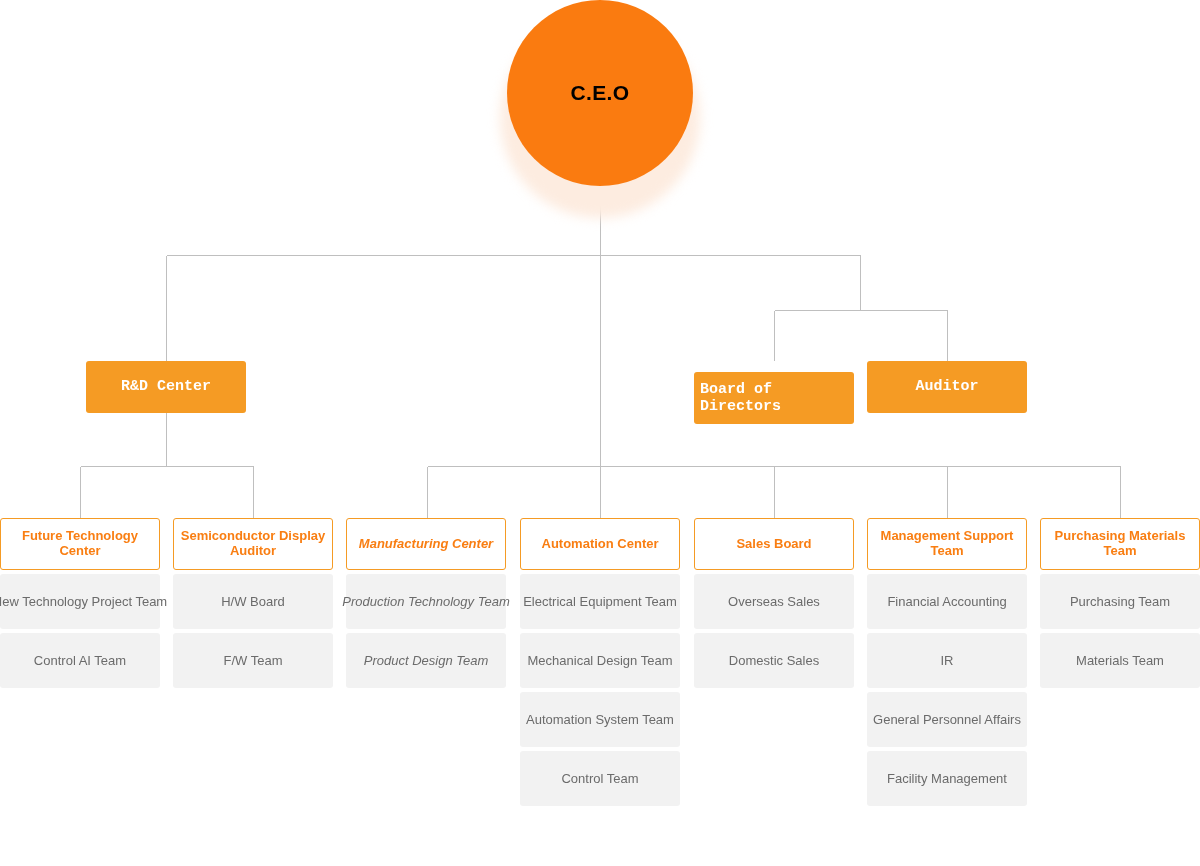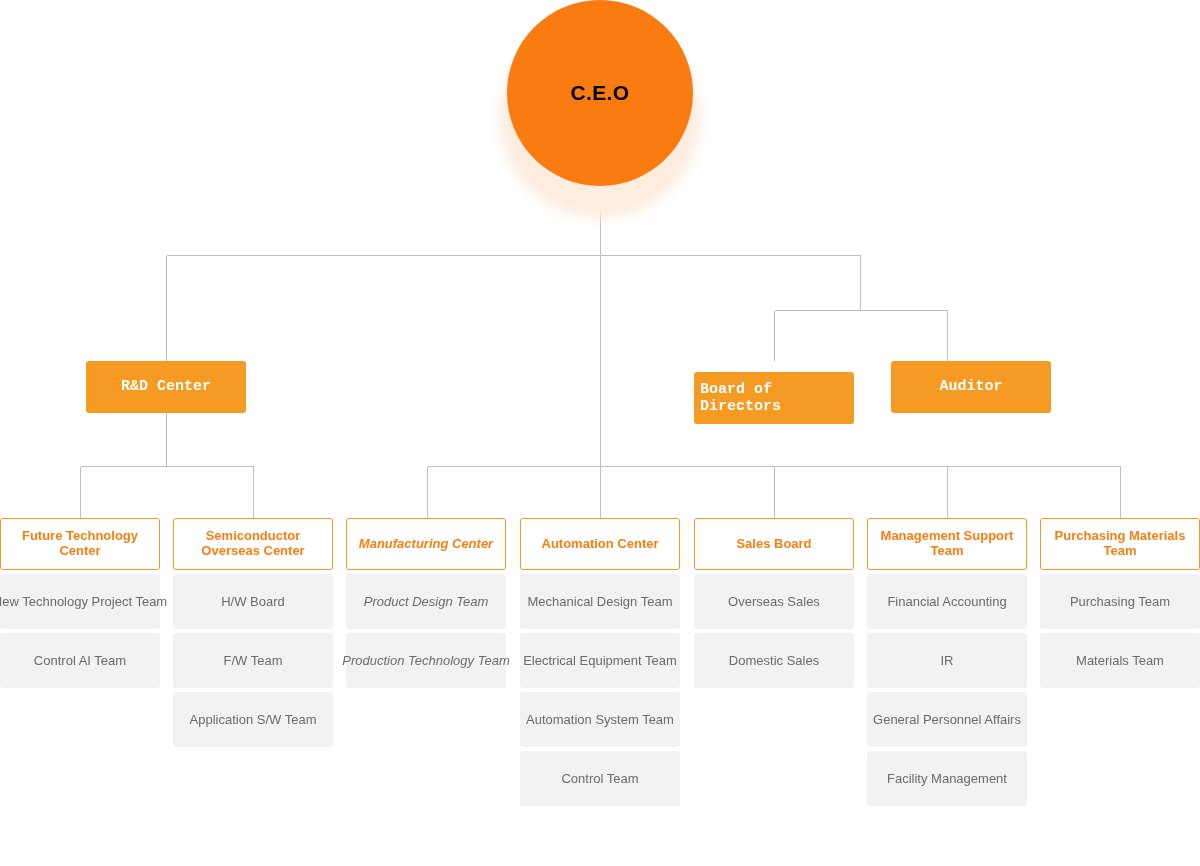--- a/index.html
+++ b/index.html
@@ -173,74 +173,71 @@
   </div>
 
   <div class="solid-box" style="left:86px; top:361px; width:160px;">
     <span class="solid-label">R&amp;D Center</span>
   </div>
 
   <div class="solid-box" style="left:694px; top:372px; width:160px;">
     <span class="solid-label">Board of Directors</span>
   </div>
 
-  <div class="solid-box" style="left:867px; top:361px; width:160px;margin-left:24px;">
+  <div class="solid-box" style="left:867px; top:361px; width:160px;">
     <span class="solid-label">Auditor</span>
   </div>
 
   <div class="col" style="left:0px;">
     <div class="col-header">
       <span>Future Technology Center</span>
     </div>
     <div class="leaf">
       <span>New Technology Project Team</span>
     </div>
     <div class="leaf">
       <span>Control AI Team</span>
     </div>
   </div>
 
   <div class="col" style="left:173px;">
     <div class="col-header">
-      <span>Semiconductor Overseas Center</span>
+      <span>Semiconductor Display Auditor</span>
     </div>
     <div class="leaf">
       <span>H/W Board</span>
     </div>
     <div class="leaf">
       <span>F/W Team</span>
     </div>
-    <div class="leaf">
-      <span>Application S/W Team</span>
-    </div>
   </div>
 
   <div class="col" style="left:346px;font-style:italic;">
     <div class="col-header">
       <span>Manufacturing Center</span>
     </div>
     <div class="leaf">
+      <span>Production Technology Team</span>
+    </div>
+    <div class="leaf">
       <span>Product Design Team</span>
     </div>
-    <div class="leaf">
-      <span>Production Technology Team</span>
-    </div>
   </div>
 
   <div class="col" style="left:520px;">
     <div class="col-header">
       <span>Automation Center</span>
     </div>
     <div class="leaf">
+      <span>Electrical Equipment Team</span>
+    </div>
+    <div class="leaf">
       <span>Mechanical Design Team</span>
     </div>
     <div class="leaf">
-      <span>Electrical Equipment Team</span>
-    </div>
-    <div class="leaf">
       <span>Automation System Team</span>
     </div>
     <div class="leaf">
       <span>Control Team</span>
     </div>
   </div>
 
   <div class="col" style="left:694px;">
     <div class="col-header">
       <span>Sales Board</span>

